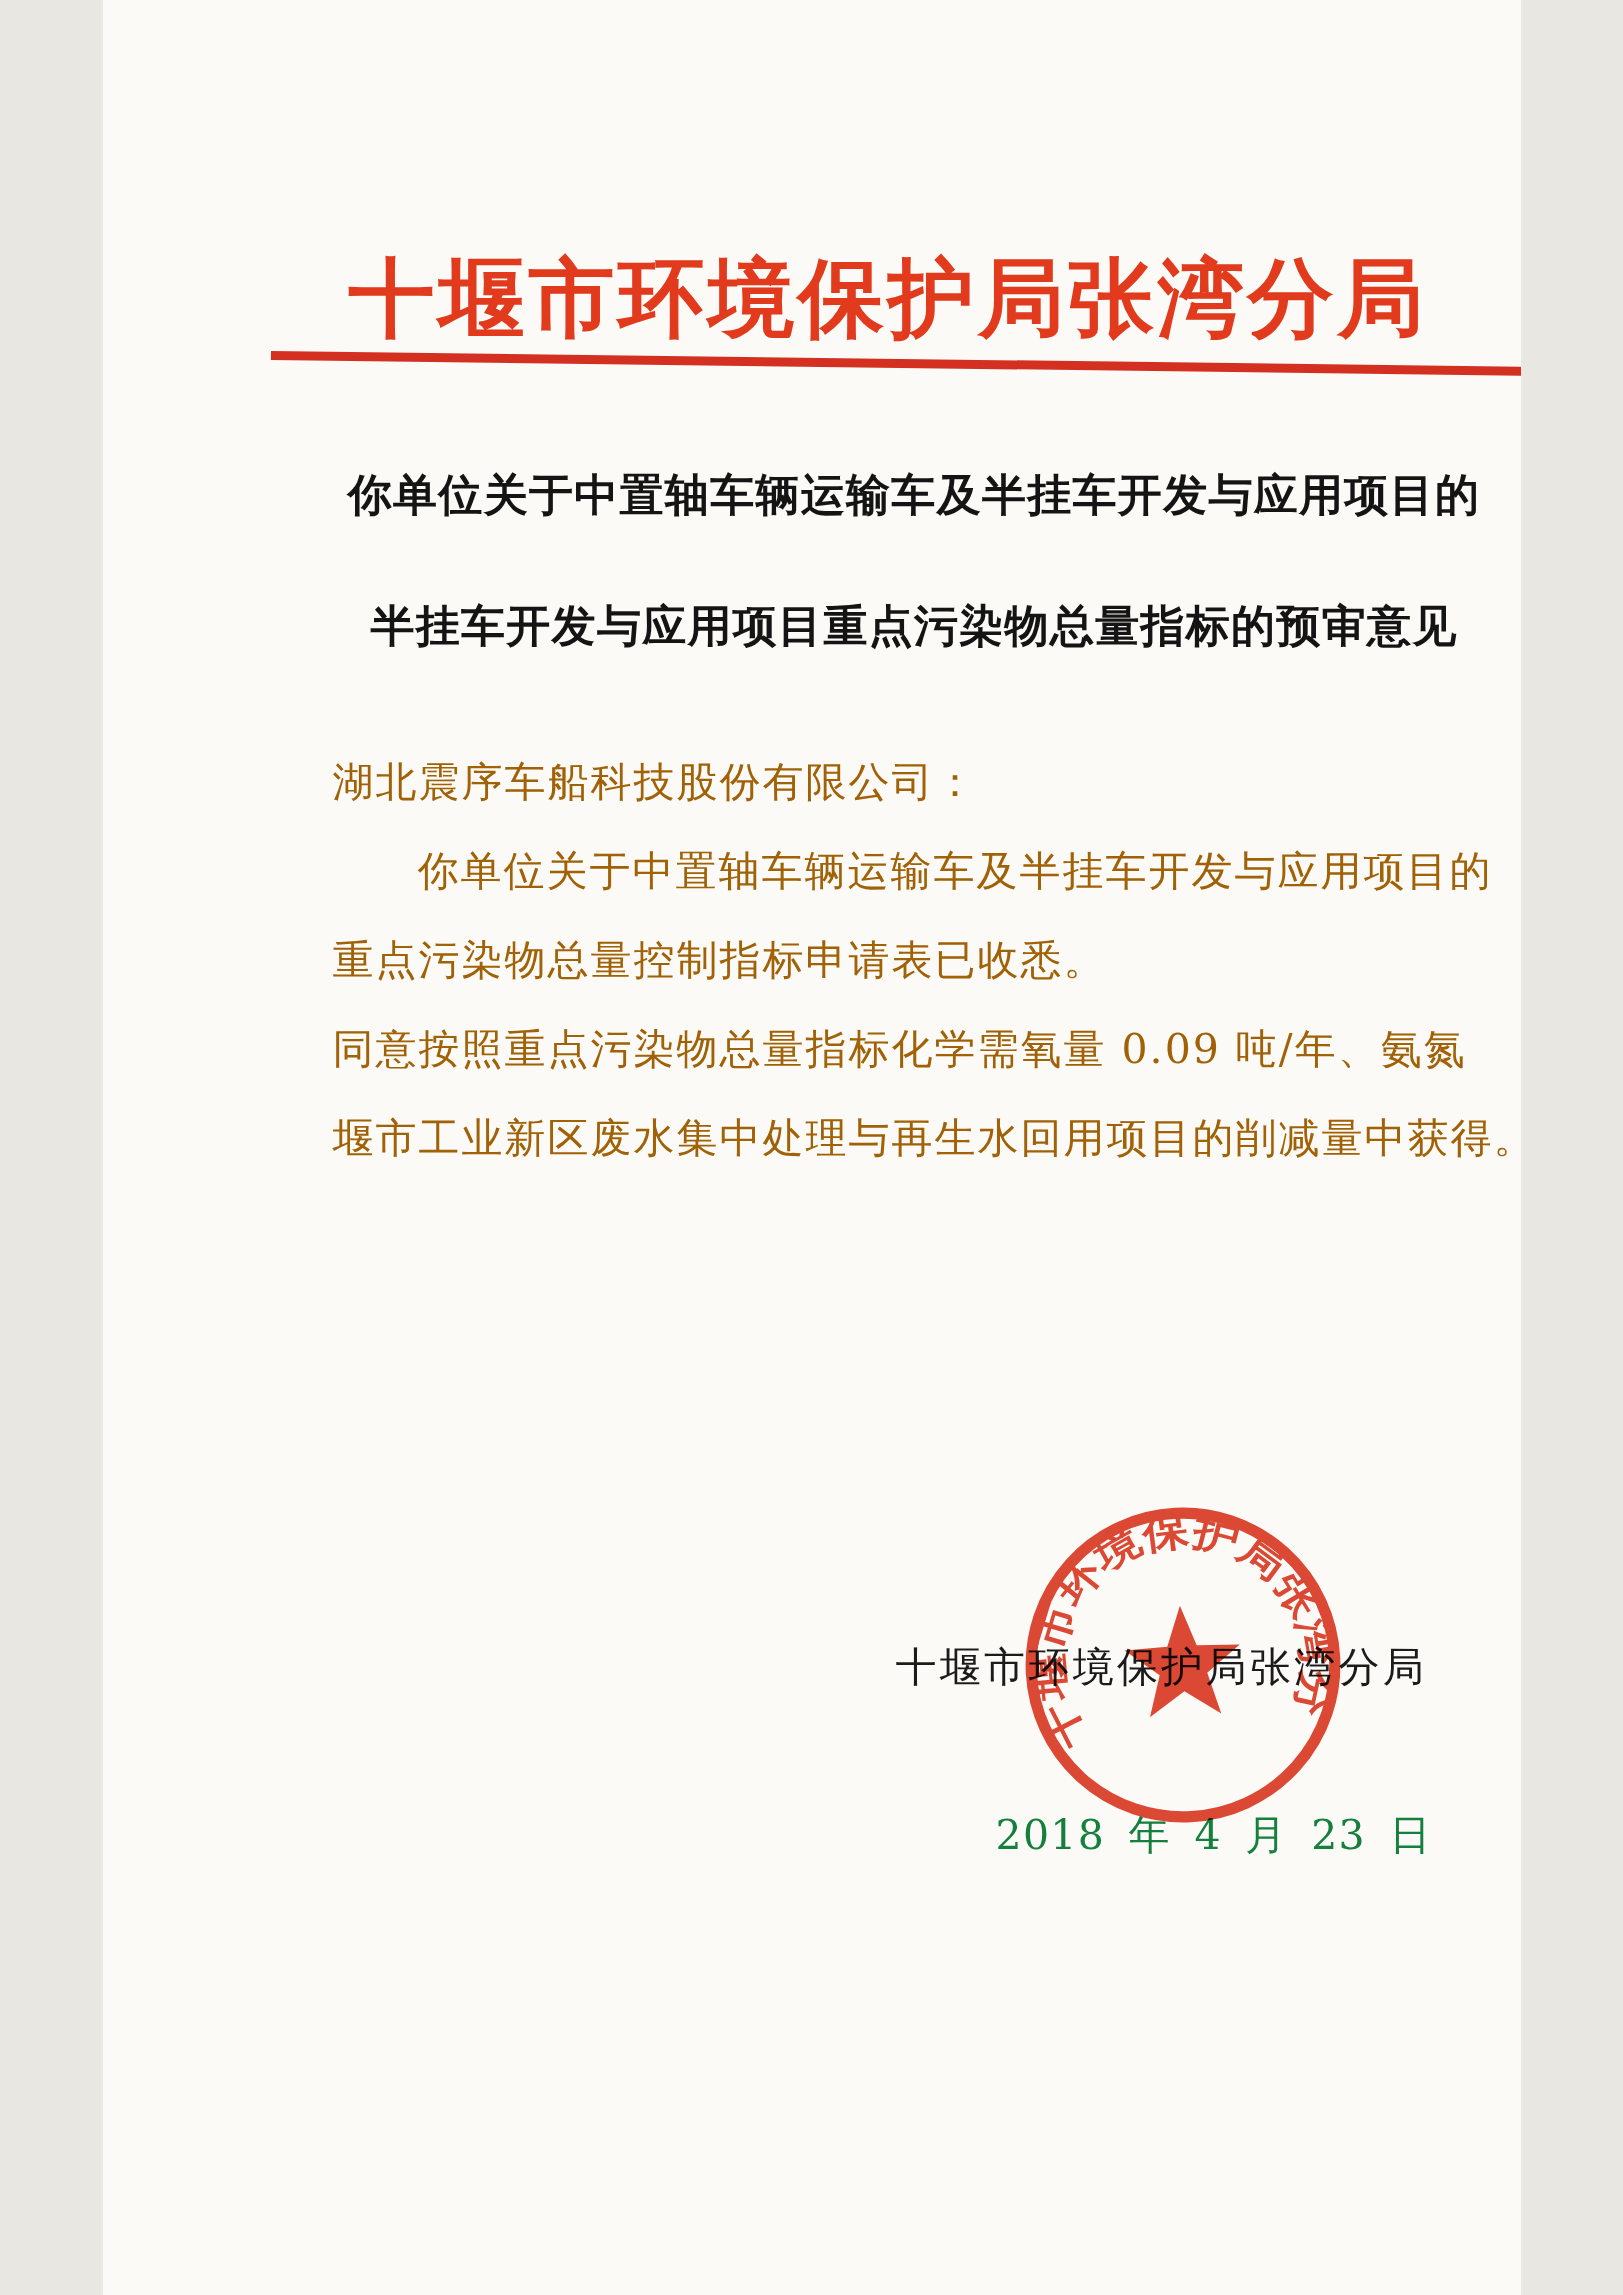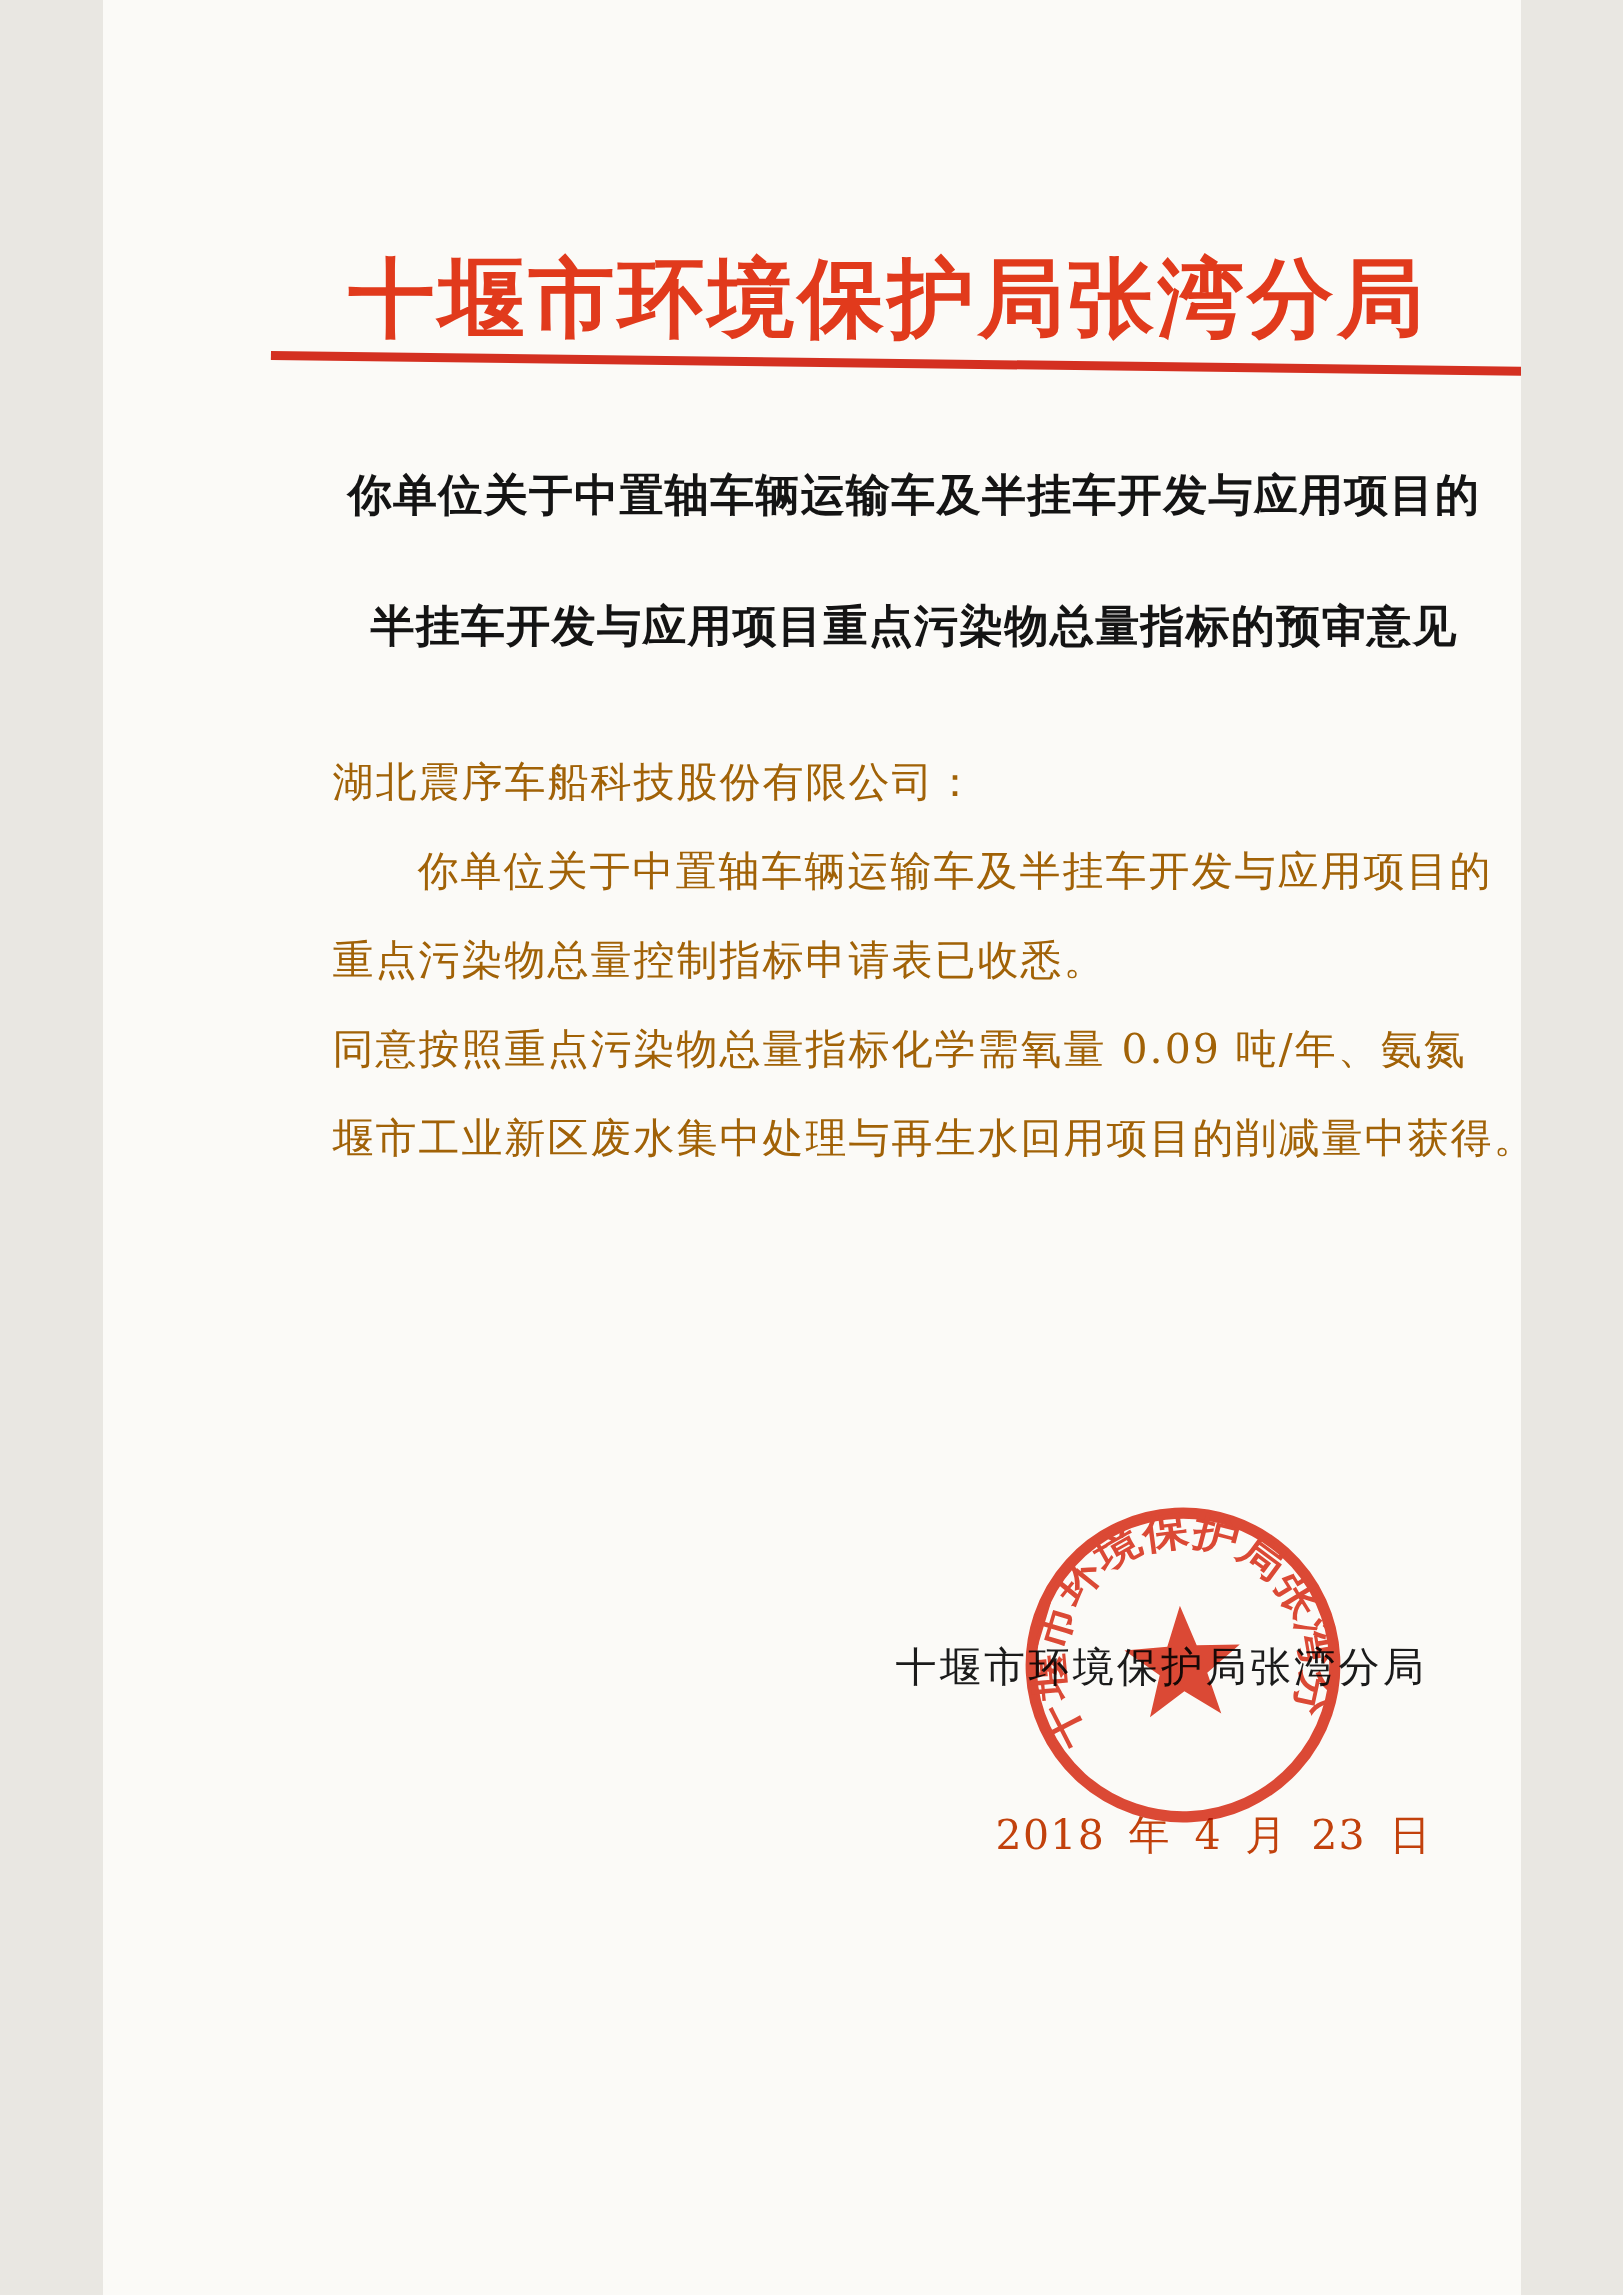--- a/index.html
+++ b/index.html
@@ -76,21 +76,21 @@
     color: #1b1b1b;
     white-space: nowrap;
   }
   .sig-date {
     position: absolute;
     top: 1808px;
     left: 893px;
     font-size: 41px;
     letter-spacing: 1.3px;
     word-spacing: 9.2px;
-    color: #c2410c;
+    color: #15803d;
     white-space: nowrap;
   }
   
   .stamp {
     position: absolute;
     left: 915px;
     top: 1500px;
     width: 330px;
     height: 330px;
     mix-blend-mode: multiply;

